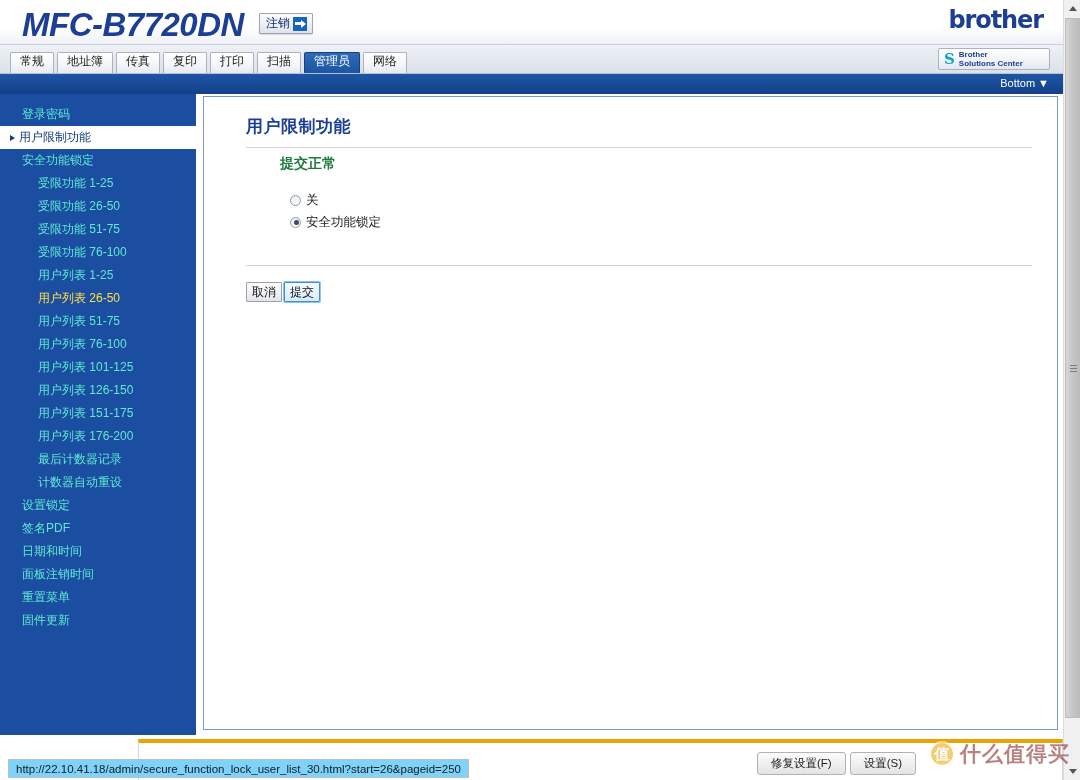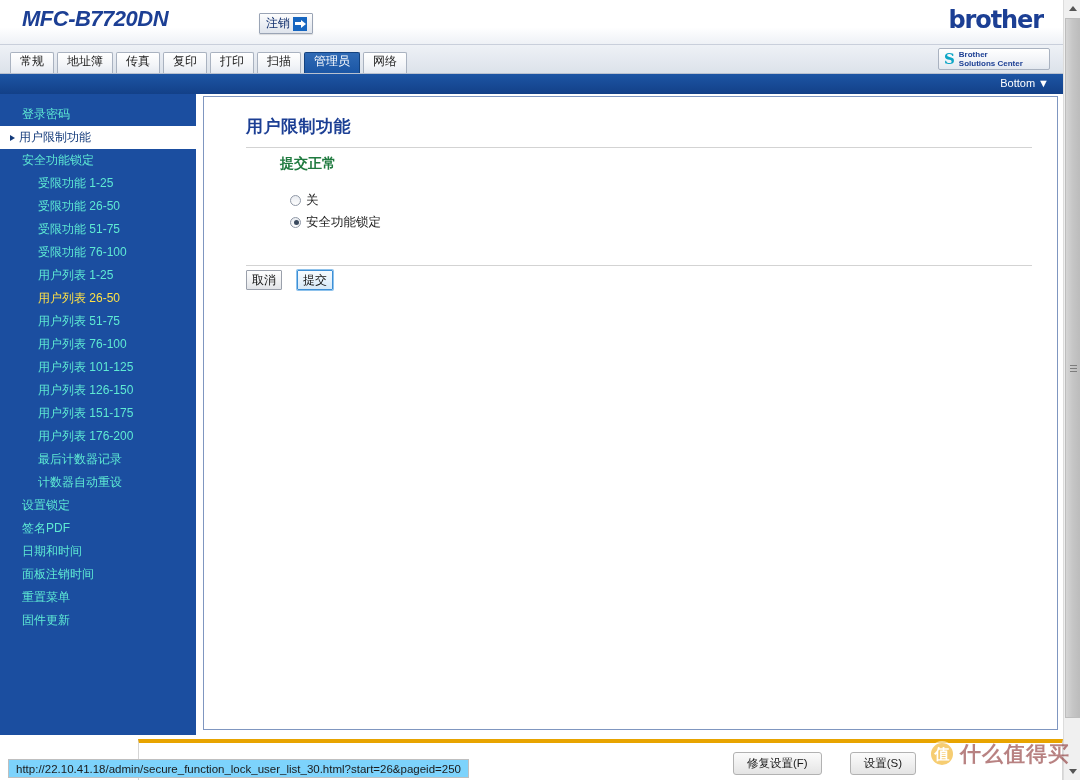--- a/index.html
+++ b/index.html
@@ -30,21 +30,21 @@
   
   .header {
     position: relative;
     height: 45px;
     background: linear-gradient(to bottom, #ffffff 0%, #ffffff 62%, #eef1f6 100%);
     border-bottom: 1px solid #c9cfdb;
   }
   .model-name {
     position: absolute;
     left: 22px; top: 6px;
-    font-size: 22px;
+    font-size: 33px;
     font-weight: bold;
     font-style: italic;
     letter-spacing: -0.5px;
     color: #1c3f94;
     font-family: "Liberation Sans", "DejaVu Sans", sans-serif;
   }
   .logout-btn {
     position: absolute;
     left: 259px; top: 13px;
     height: 21px;
@@ -248,23 +248,23 @@
   .radio.checked::after {
     content: "";
     position: absolute;
     left: 2.5px; top: 2.5px;
     width: 5px; height: 5px;
     border-radius: 50%;
     background: #3b4a5e;
   }
   .action-row {
     position: absolute;
-    left: 42px; top: 173px;
+    left: 42px; top: 185px;
     display: flex;
-    gap: 15px;
+    gap: 2px;
     align-items: center;
   }
   .btn {
     height: 20px;
     padding: 0 5px;
     font-size: 12px;
     color: #111;
     background: linear-gradient(to bottom,#fdfdfd 0%, #f0f1f3 55%, #e2e4e8 100%);
     border: 1px solid #9aa0ab;
     border-radius: 1px;
@@ -292,21 +292,21 @@
     position: absolute;
     left: 16px; top: 10px;
     font-size: 12px;
     color: #1a1a1a;
     white-space: nowrap;
   }
   .notify-buttons {
     position: absolute;
     right: 146px; top: 9px;
     display: flex;
-    gap: 28px;
+    gap: 4px;
   }
   .nbtn {
     height: 23px;
     padding: 0 13px;
     display: flex; align-items: center;
     font-size: 11.5px;
     color: #1a1a1a;
     background: linear-gradient(to bottom,#fbfbfb 0%, #f0f0f0 50%, #e4e4e4 100%);
     border: 1px solid #b2b2b2;
     border-radius: 3px;

